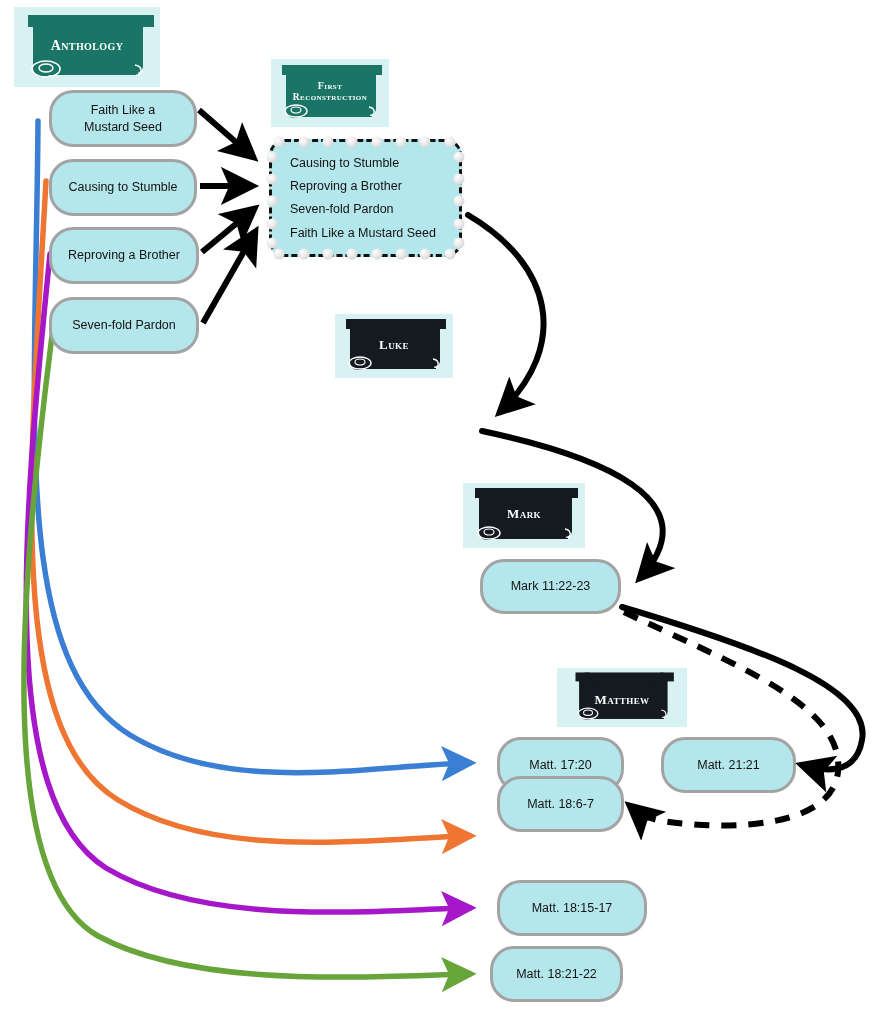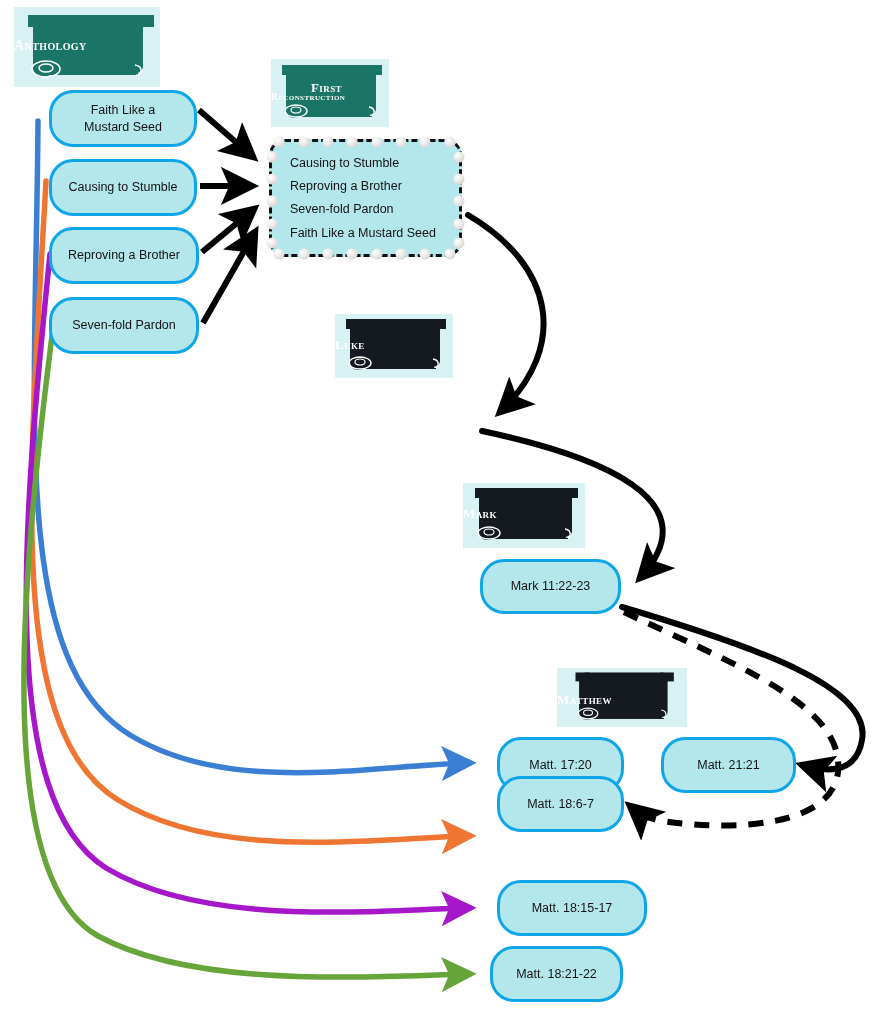--- a/index.html
+++ b/index.html
@@ -41,33 +41,34 @@
   .scroll .scroll-art {
     position: absolute;
     left: 0; top: 0;
     width: 100%;
     height: 100%;
   }
   .scroll .scroll-label {
     position: absolute;
     left: 0;
     width: 100%;
+    text-align: center;
     color: #ffffff;
     font-family: "Liberation Serif", serif;
     font-weight: bold;
     letter-spacing: 0.4px;
     line-height: 1.05;
     pointer-events: none;
   }
   
   .node {
     position: absolute;
     box-sizing: border-box;
     background: #b4e7ec;
-    border: 3px solid #0ea5e9;
+    border: 3px solid #a3a3a3;
     border-radius: 24px;
     display: flex;
     align-items: center;
     justify-content: center;
     text-align: center;
     color: #131313;
     font-size: 12.5px;
     line-height: 1.35;
     font-family: "Liberation Sans", sans-serif;
   }
@@ -170,21 +171,21 @@
     <div class="scroll-bg"></div>
     <svg class="scroll-art" viewBox="0 0 118 68">
       <rect x="19" y="15" width="82" height="43" fill="#1a7566"></rect>
       <rect x="15" y="6" width="17" height="53" rx="8" fill="#1a7566"></rect>
       <rect x="92" y="6" width="13" height="50" rx="6" fill="#1a7566"></rect>
       <rect x="11" y="6" width="100" height="10" fill="#1a7566"></rect>
       <ellipse cx="25" cy="52" rx="11" ry="6" fill="none" stroke="#ffffff" stroke-width="1.4"></ellipse>
       <ellipse cx="25" cy="51" rx="5" ry="3" fill="none" stroke="#ffffff" stroke-width="1.2"></ellipse>
       <path d="M98,48 q6,1 5,6 q-1,3 -4,2" fill="none" stroke="#ffffff" stroke-width="1.3"></path>
     </svg>
-    <div class="scroll-label" style="top:22px; font-size:13px; font-variant:small-caps;padding-left:40px;">First</div>
+    <div class="scroll-label" style="top:22px; font-size:10px; font-variant:small-caps;">First</div>
     <div class="scroll-label" style="top:34px; font-size:9.5px; font-variant:small-caps;">Reconstruction</div>
   </div>
 
   <div class="scroll" style="left:335px; top:314px; width:118px; height:64px;">
     <div class="scroll-bg"></div>
     <svg class="scroll-art" viewBox="0 0 118 64">
       <rect x="19" y="14" width="82" height="41" fill="#141a20"></rect>
       <rect x="15" y="5" width="17" height="51" rx="8" fill="#141a20"></rect>
       <rect x="92" y="5" width="13" height="48" rx="6" fill="#141a20"></rect>
       <rect x="11" y="5" width="100" height="10" fill="#141a20"></rect>

